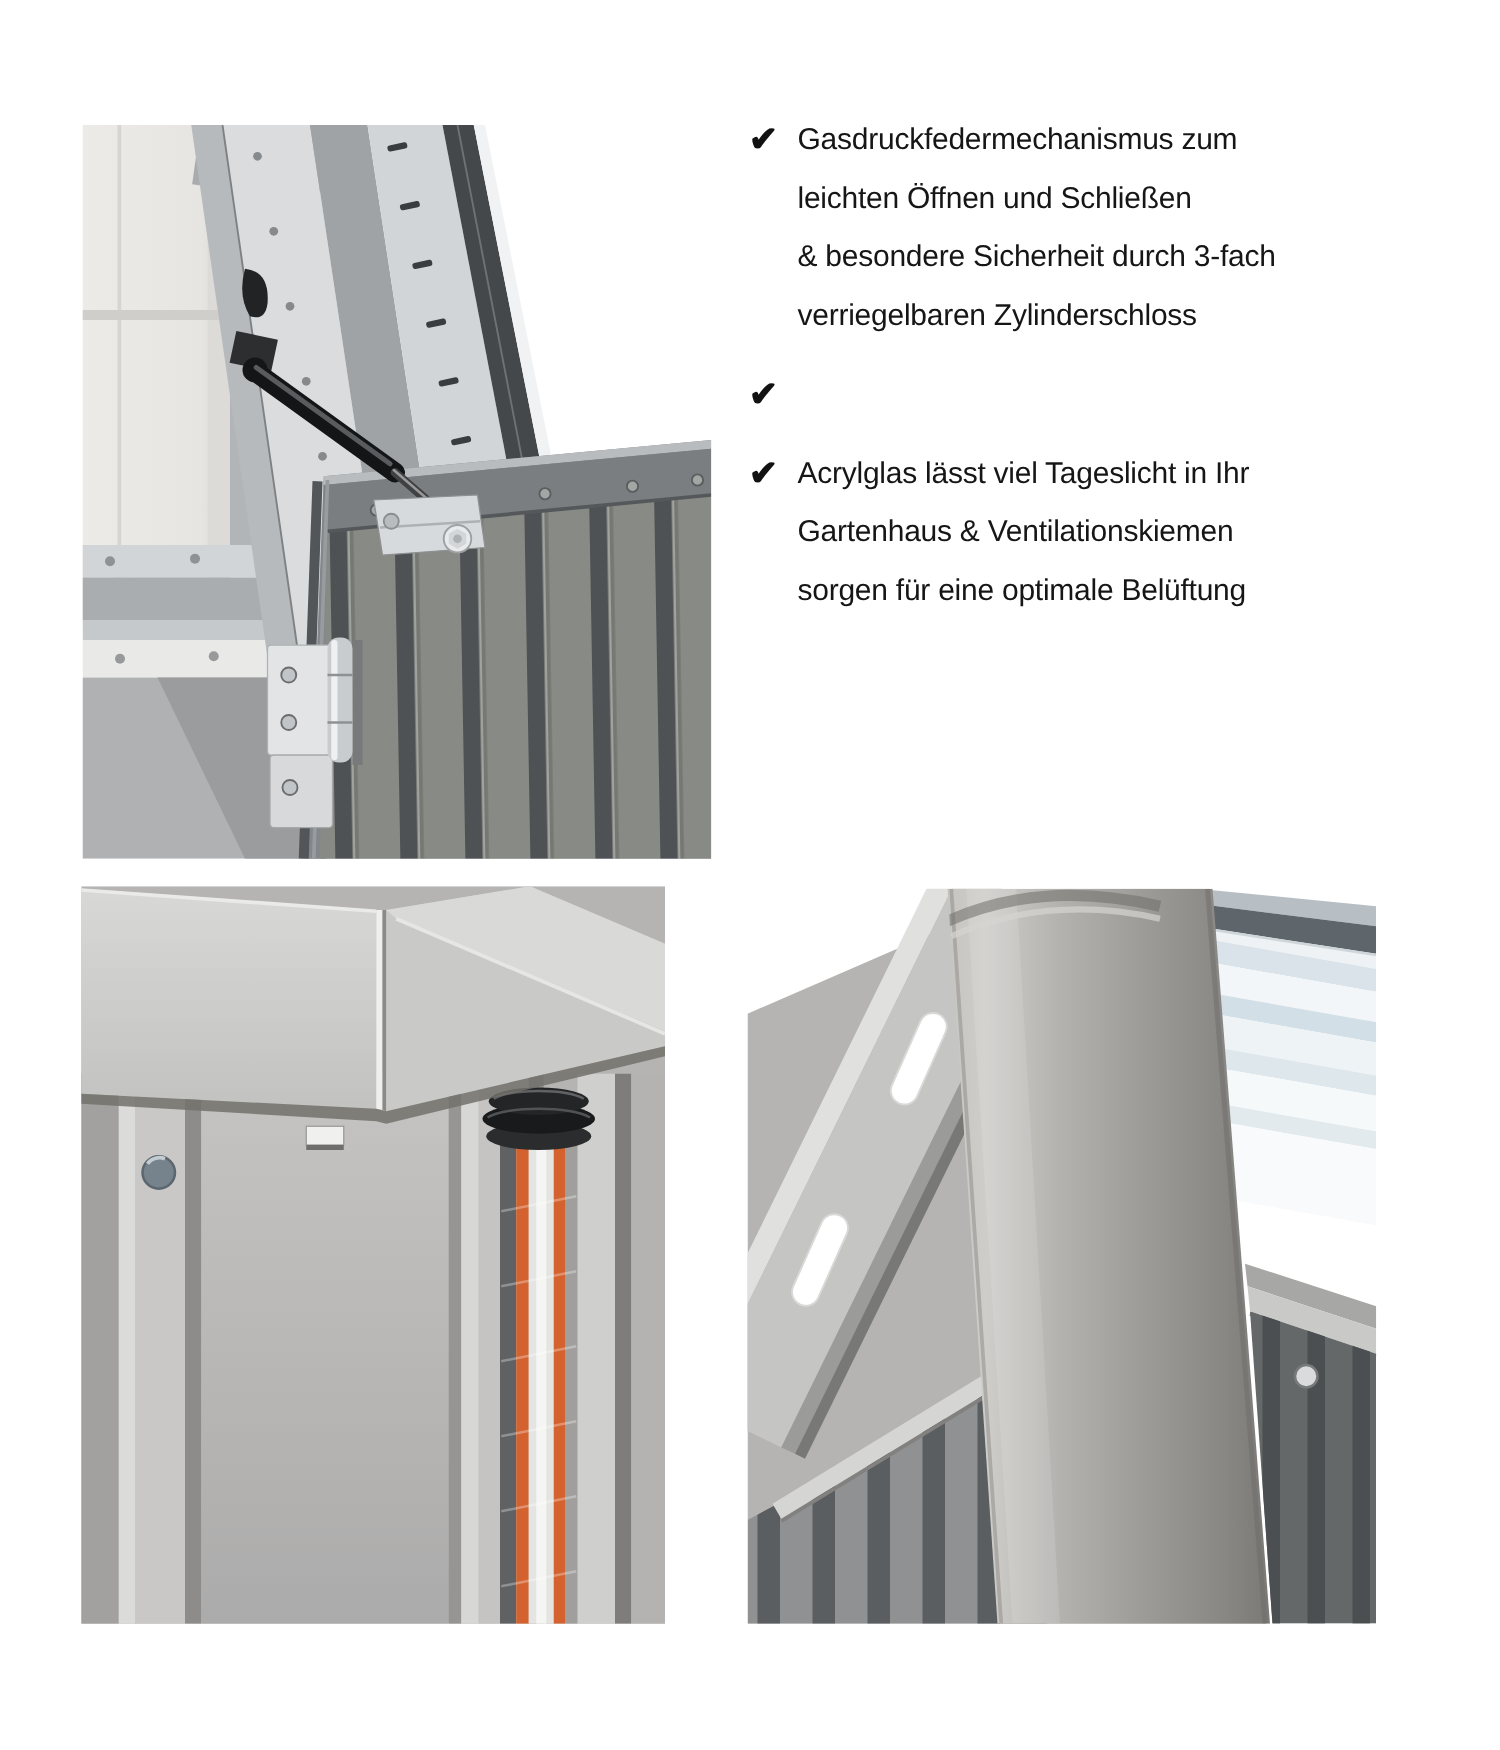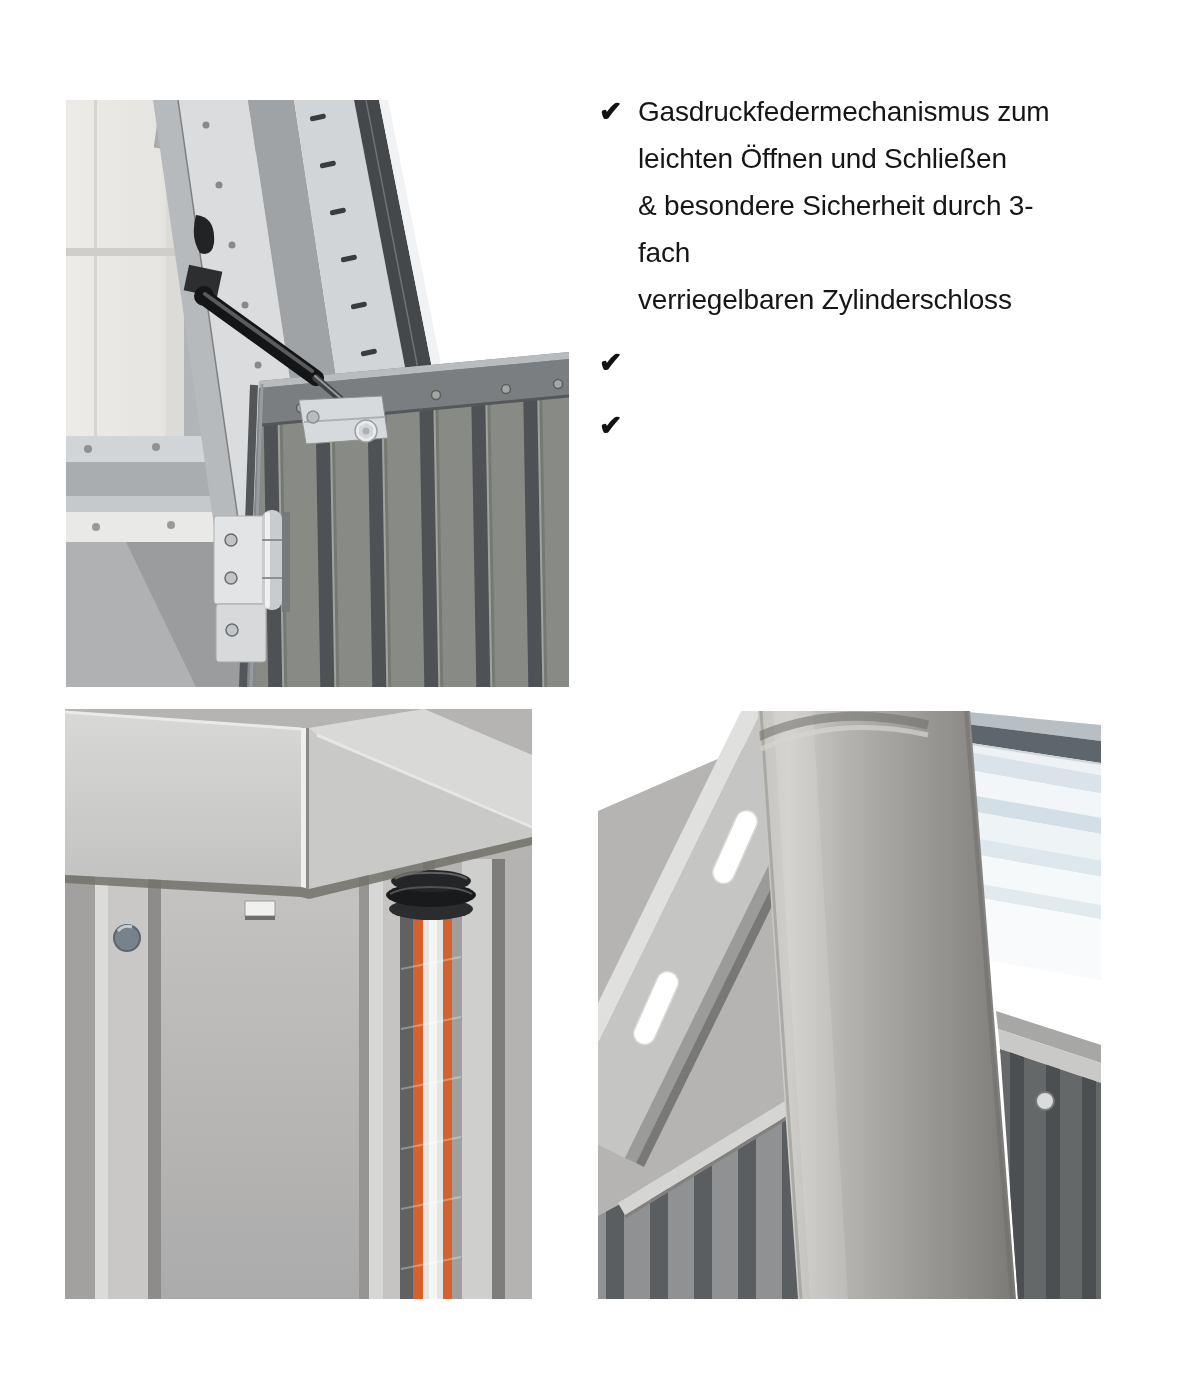--- a/index.html
+++ b/index.html
@@ -16,21 +16,21 @@
   #photo-corner-post{left:598px;top:711px;}
 
   .features{position:absolute;left:599px;top:88px;width:480px;}
   .feature{display:flex;align-items:flex-start;margin-bottom:16px;}
   .feature .check{
     flex:0 0 39px;
     font-size:28px;line-height:47px;color:#121212;
     font-weight:bold;
   }
   .feature .text{
-    font-size:28px;line-height:47px;color:#161616;
+    font-size:24px;line-height:47px;color:#161616;
     letter-spacing:-0.2px;
     white-space:pre-line;
   }
 </style>
 </head>
 <body>
 
 <div class="page">
 
   <svg id="photo-gas-spring" class="photo" width="503" height="587" viewBox="0 0 503 587">
@@ -333,16 +333,19 @@
       <div class="text">Gasdruckfedermechanismus zum
 leichten Öffnen und Schließen
 &amp; besondere Sicherheit durch 3-fach
 verriegelbaren Zylinderschloss</div>
     </div>
     <div class="feature">
       <span class="check">✔</span>
     </div>
     <div class="feature">
       <span class="check">✔</span>
+      <div class="text">Acrylglas lässt viel Tageslicht in Ihr
+Gartenhaus &amp; Ventilationskiemen
+sorgen für eine optimale Belüftung</div>
     </div>
   </div>
 
 </div>
 
 </body></html>

